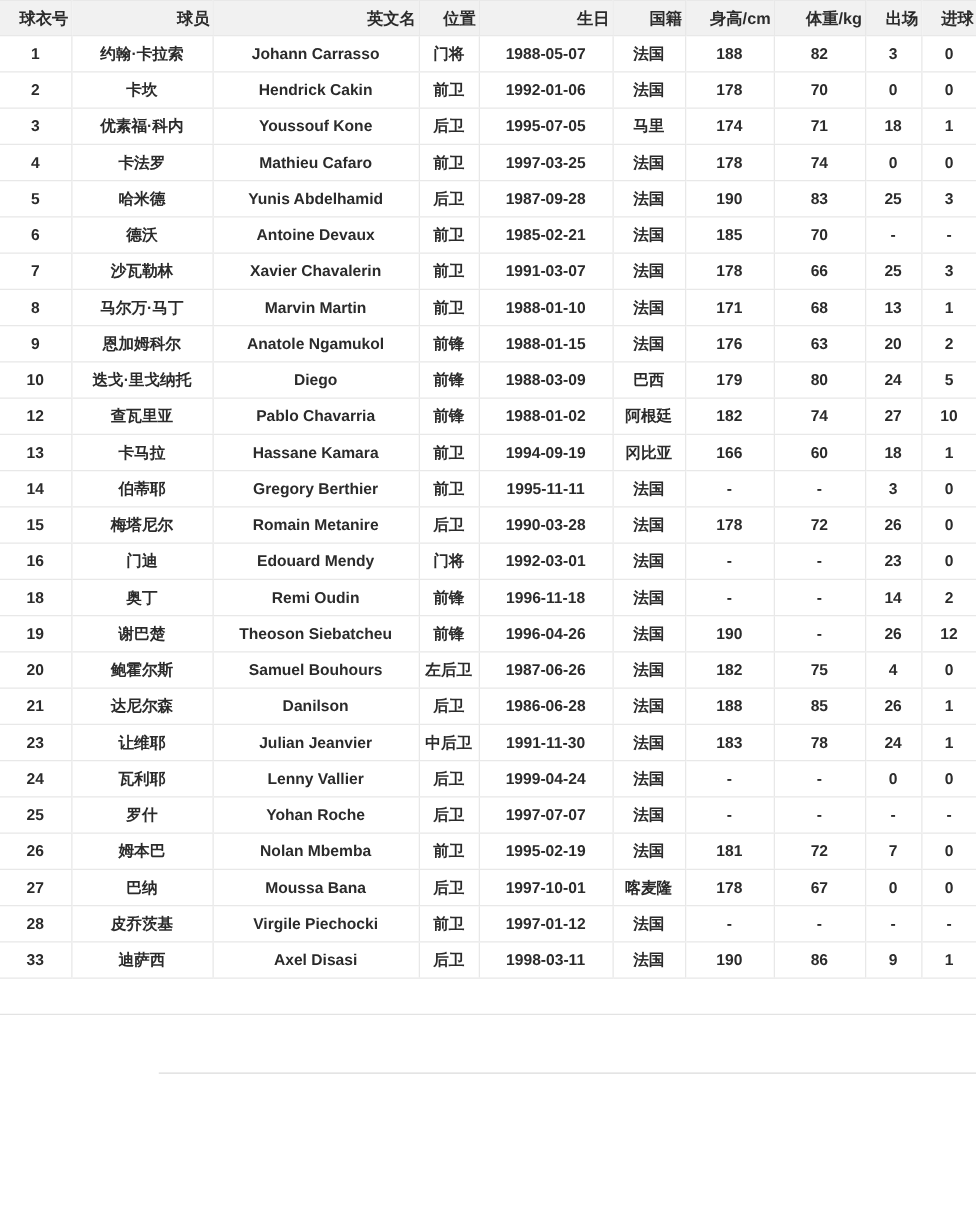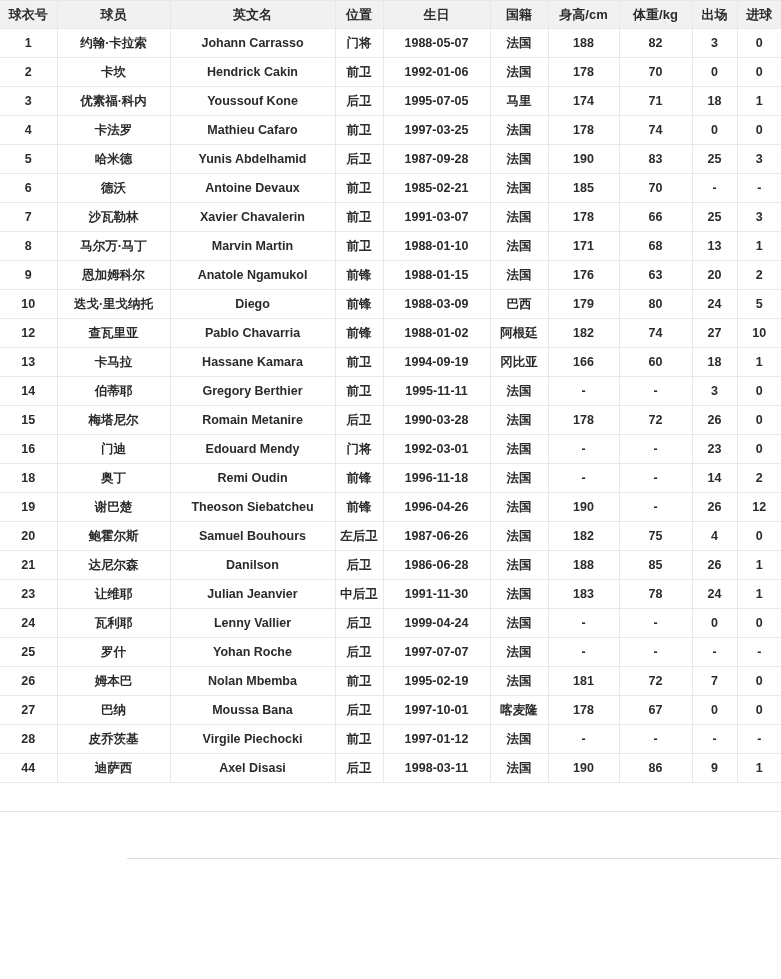--- a/index.html
+++ b/index.html
@@ -34,20 +34,21 @@
     height:28px;
     padding:0 2px;
     white-space:nowrap;
     overflow:hidden;
   }
   table.roster th:first-child, table.roster td:first-child{border-left:none;}
   table.roster td{height:29px;}
   table.roster thead th{
     background:var(--header-bg);
     font-size:13px;
+    text-align:right;
   }
   
   col.c0{width:57px;}  col.c1{width:113px;} col.c2{width:165px;}
   col.c3{width:48px;}  col.c4{width:107px;} col.c5{width:58px;}
   col.c6{width:71px;}  col.c7{width:73px;}  col.c8{width:45px;}
   col.c9{width:44px;}
   .divider-full{
     margin-top:28px;
     width:781px;height:0;
     border-top:1px solid var(--divider);
@@ -385,21 +386,21 @@
           <td>Virgile Piechocki</td>
           <td>前卫</td>
           <td>1997-01-12</td>
           <td>法国</td>
           <td>-</td>
           <td>-</td>
           <td>-</td>
           <td>-</td>
         </tr>
         <tr>
-          <td>44</td>
+          <td>33</td>
           <td>迪萨西</td>
           <td>Axel Disasi</td>
           <td>后卫</td>
           <td>1998-03-11</td>
           <td>法国</td>
           <td>190</td>
           <td>86</td>
           <td>9</td>
           <td>1</td>
         </tr>

